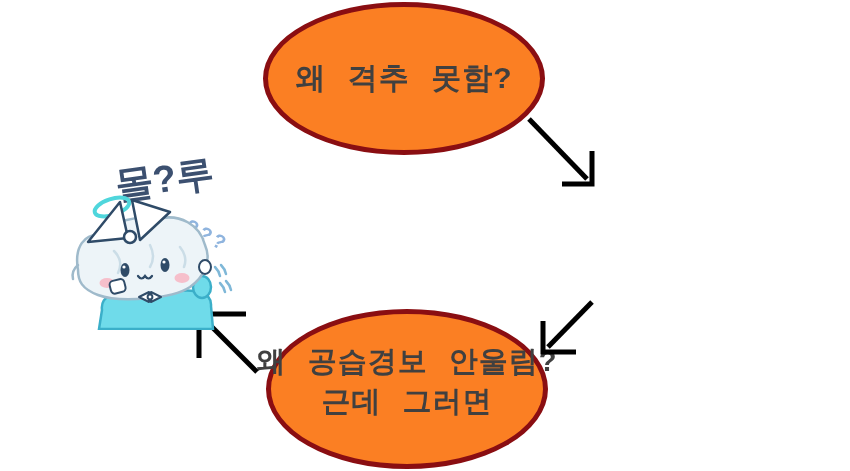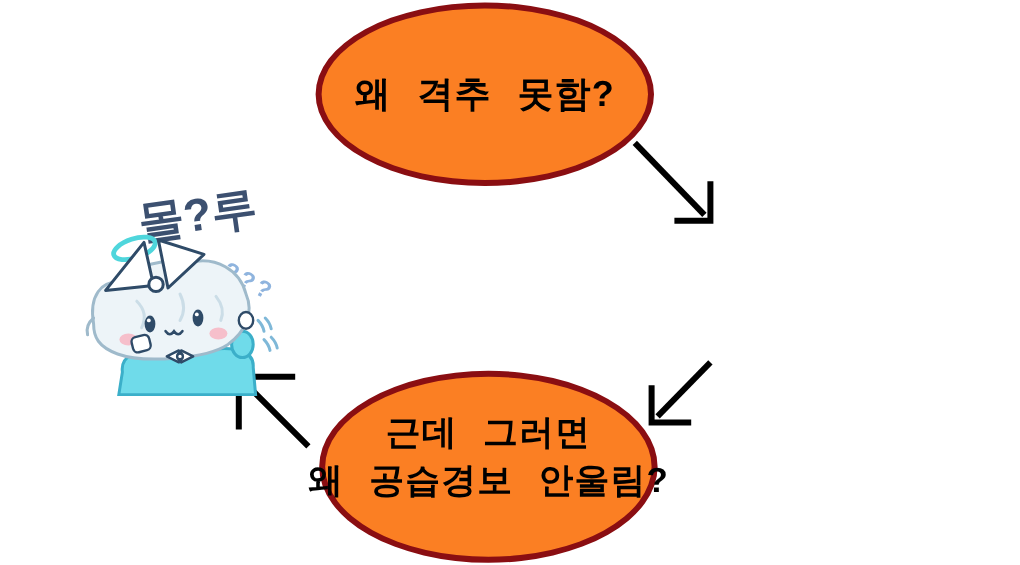--- a/index.html
+++ b/index.html
@@ -19,21 +19,21 @@
     position: absolute;
     border-radius: 50%;
     display: flex;
     flex-direction: column;
     align-items: center;
     justify-content: center;
     text-align: center;
   }
   .node .label {
     font-weight: bold;
-    color: #000000;
+    color: #404040;
     white-space: nowrap;
     letter-spacing: 1px;
     word-spacing: 12px;
   }
 
   .node-top {
     left: 263px; top: 2px;
     width: 282px; height: 153px;
     background: #fb7f23;
     border: 5px solid #8a0e12;
@@ -105,22 +105,22 @@
 
 <div class="canvas">
 
   <div class="node node-top">
     <div class="label">왜  격추  못함?</div>
   </div>
 
 
   <div class="node node-bottom">
     <div class="label">
+      <div>왜  공습경보  안울림?</div>
       <div>근데  그러면</div>
-      <div>왜  공습경보  안울림?</div>
     </div>
   </div>
 
   <svg class="arrows" viewBox="0 0 850 471">
     <g>
       <line x1="529" y1="119" x2="587" y2="179"></line>
       <polyline points="592,151 592,184 562,184"></polyline>
     </g>
     <g>
       <line x1="592" y1="302" x2="548" y2="347"></line>

